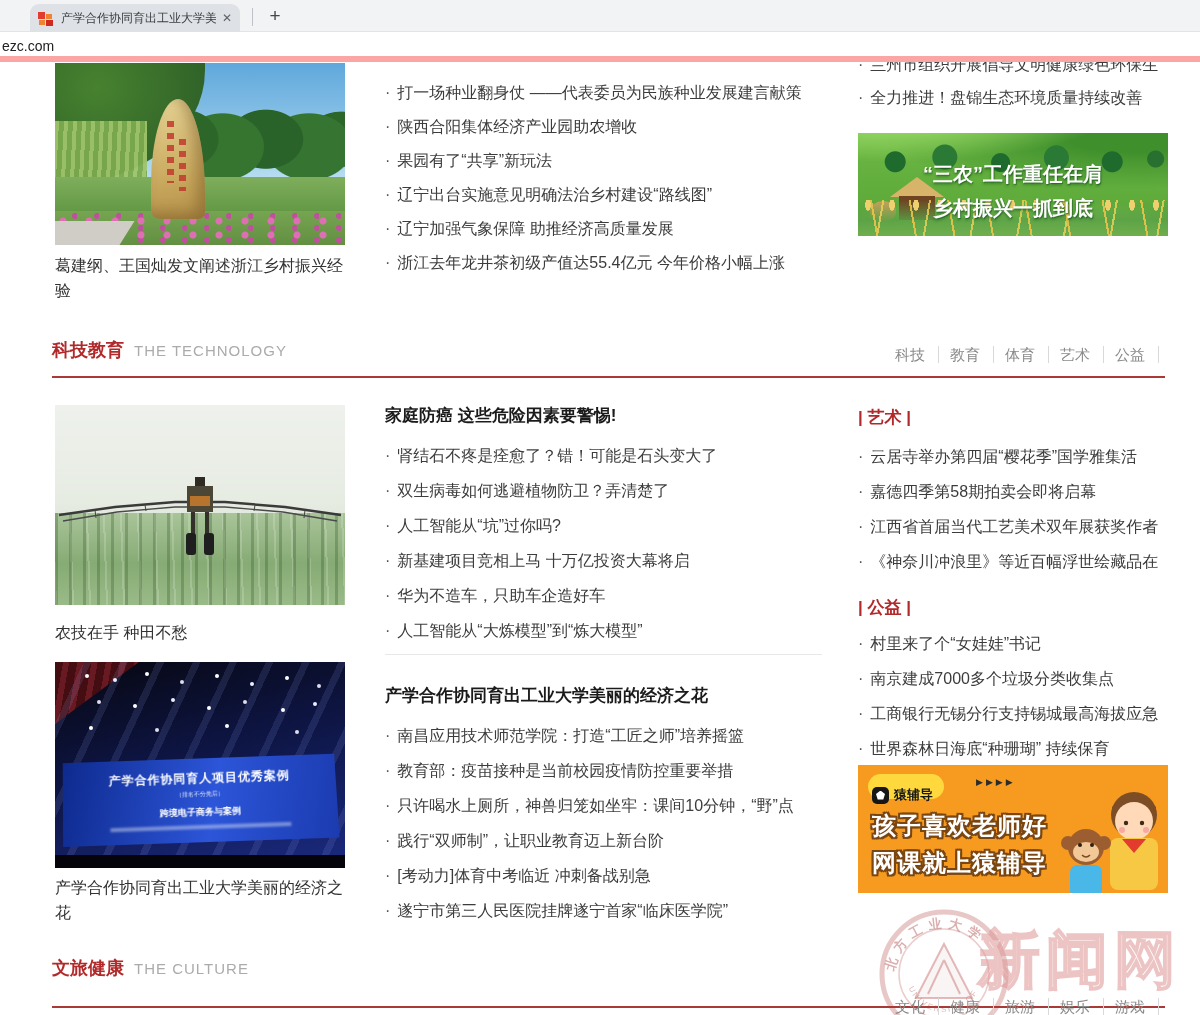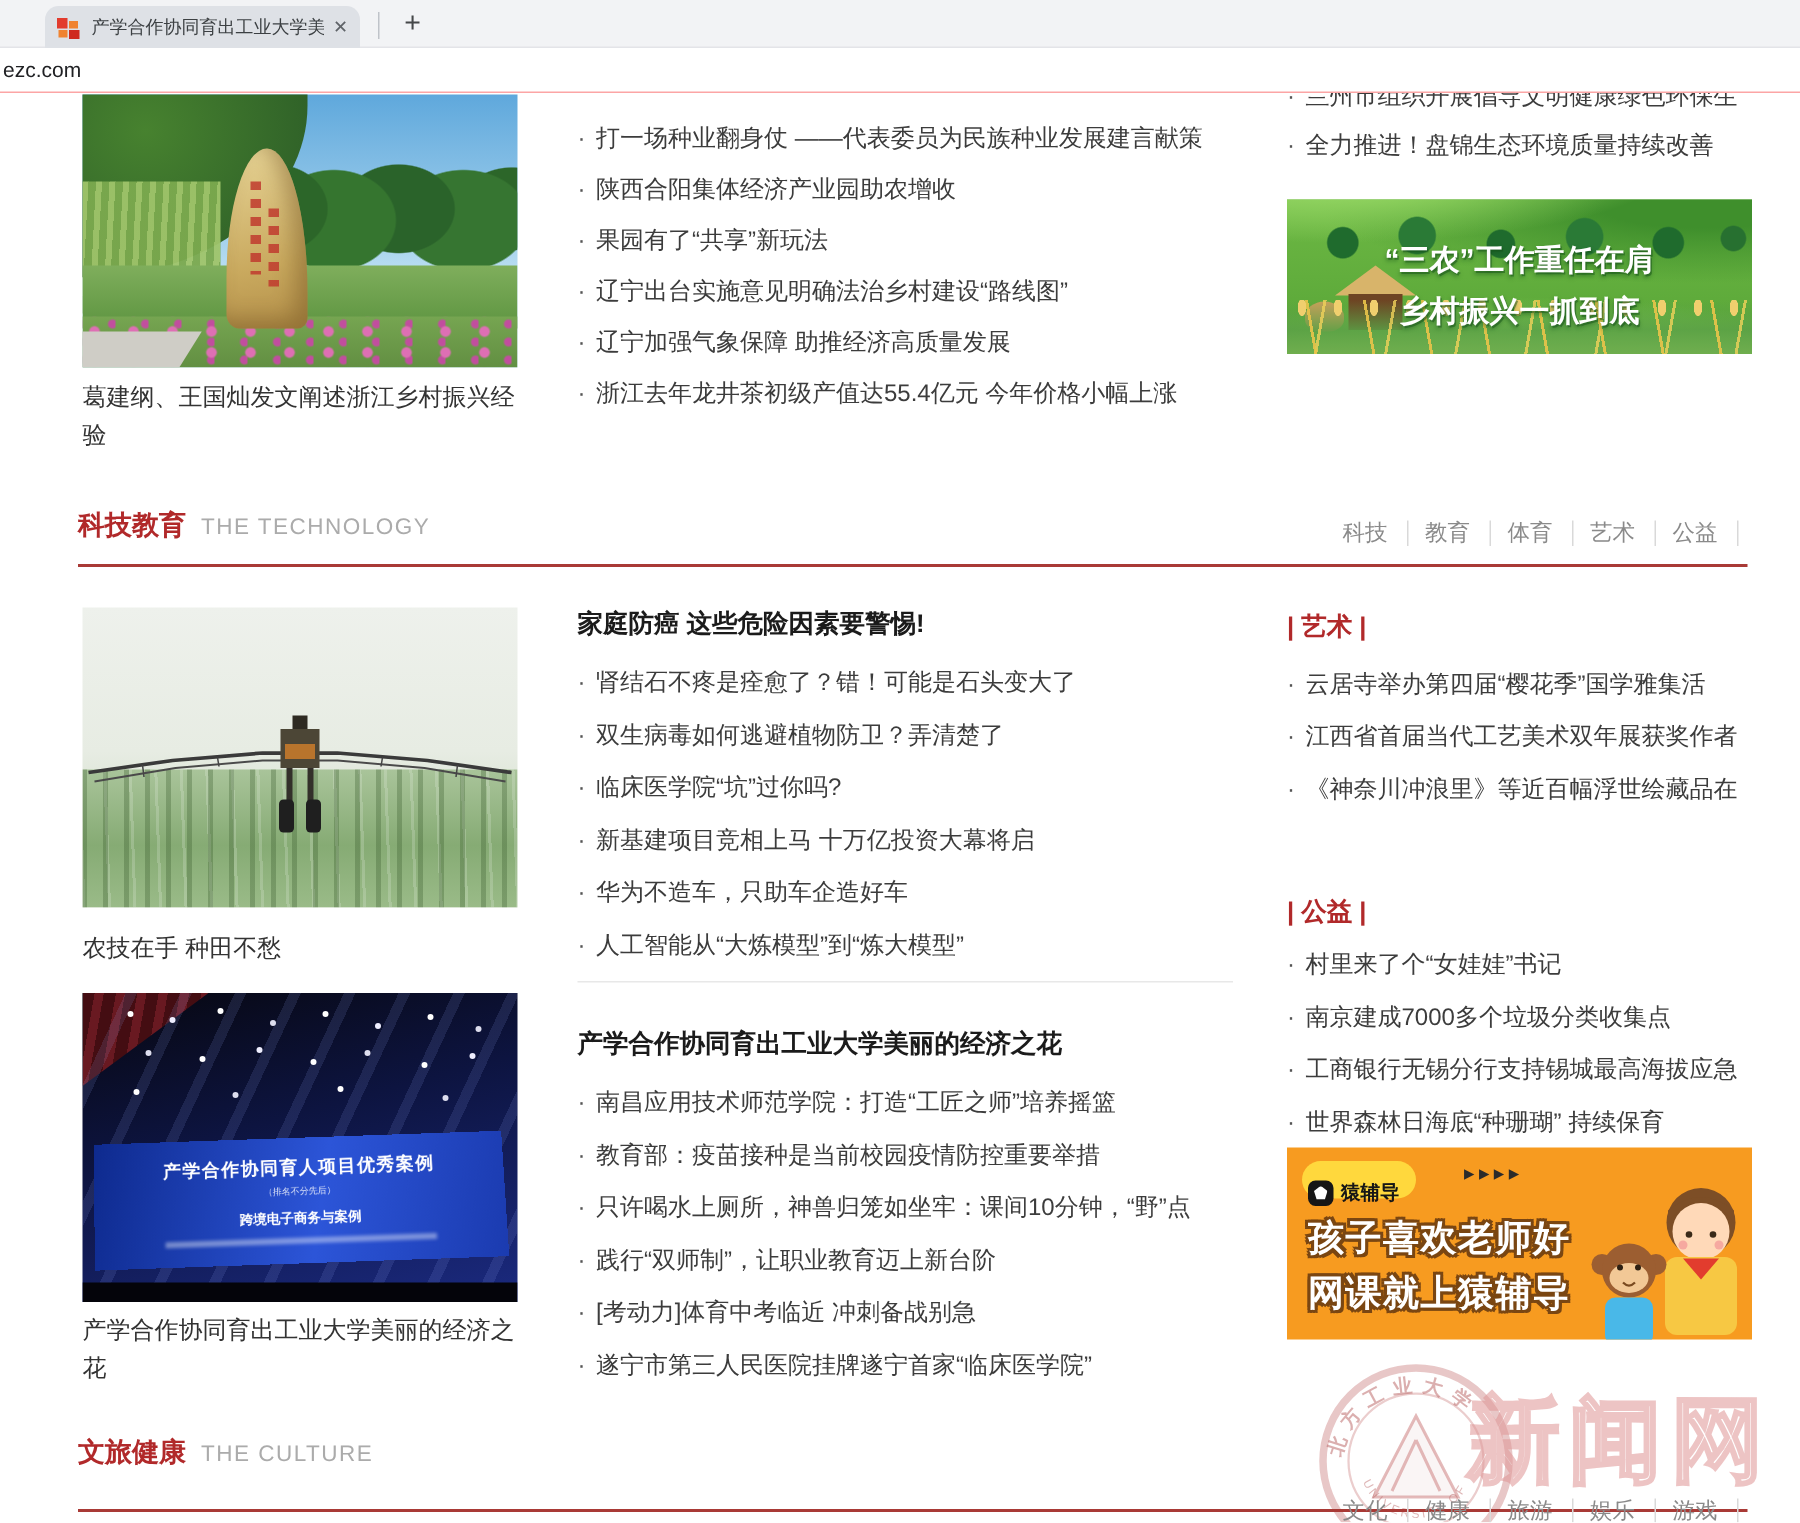--- a/index.html
+++ b/index.html
@@ -16,21 +16,21 @@
   .favicon{position:relative;width:15px;height:15px;flex:0 0 15px;margin-right:8px;}
   .favicon i{position:absolute;display:block;}
   .favicon .s1{left:0;top:1px;width:7px;height:7px;background:#e23c2e;}
   .favicon .s2{left:8px;top:3px;width:6px;height:5px;background:#f08330;}
   .favicon .s3{left:1px;top:9px;width:6px;height:5px;background:#f08330;}
   .favicon .s4{left:8px;top:9px;width:7px;height:6px;background:#cf2a1f;}
   .tab-title{font-size:12px;color:#3c4043;max-width:155px;overflow:hidden;white-space:nowrap;flex:1;}
   .tab-close{font-size:12px;color:#5f6368;margin-left:6px;cursor:pointer;}
   .tab-sep{position:absolute;left:252px;top:8px;width:1px;height:18px;background:#bfc3c9;}
   .new-tab{position:absolute;left:262px;top:3px;width:26px;height:26px;font-size:19px;color:#454749;text-align:center;line-height:25px;cursor:pointer;}
-  .urlbar{position:absolute;top:32px;left:0;width:1200px;height:30px;background:#fff;border-bottom:1px solid #fca5a5;}
+  .urlbar{position:absolute;top:32px;left:0;width:1200px;height:30px;background:#fff;border-bottom:6px solid #fca5a5;}
   .url-text{position:absolute;left:2px;top:6px;font-size:14px;color:#202124;}
 
   
   .page{position:absolute;top:62px;left:0;width:1200px;height:953px;overflow:hidden;background:#fff;}
   .news-list{list-style:none;position:absolute;}
   .news-list li{font-size:16px;color:var(--text_dark);white-space:nowrap;overflow:hidden;cursor:pointer;}
   .news-list li::before{content:"·";margin-right:7px;color:#555;}
   .caption{position:absolute;font-size:16px;color:#333;line-height:1.55;cursor:pointer;}
   .headline{position:absolute;font-size:17px;font-weight:bold;color:#1b1b1b;white-space:nowrap;cursor:pointer;}
   .divider{position:absolute;height:1px;background:#e8e8e8;}
@@ -232,40 +232,41 @@
         <div class="sp-topic">跨境电子商务与案例</div>
         <div class="sp-bar"></div>
       </div>
     </div>
     <div class="caption" style="left:55px;top:814px;width:300px;">产学合作协同育出工业大学美丽的经济之花</div>
 
     <div class="headline" style="left:385px;top:342px;">家庭防癌 这些危险因素要警惕!</div>
     <ul class="news-list" style="left:385px;top:376px;width:437px;">
       <li style="height:35px;line-height:35px;">肾结石不疼是痊愈了？错！可能是石头变大了</li>
       <li style="height:35px;line-height:35px;">双生病毒如何逃避植物防卫？弄清楚了</li>
-      <li style="height:35px;line-height:35px;">临床医学院“坑”过你吗?</li>
+      <li style="height:35px;line-height:35px;">人工智能从“坑”过你吗?</li>
       <li style="height:35px;line-height:35px;">新基建项目竞相上马 十万亿投资大幕将启</li>
       <li style="height:35px;line-height:35px;">华为不造车，只助车企造好车</li>
       <li style="height:35px;line-height:35px;">人工智能从“大炼模型”到“炼大模型”</li>
     </ul>
     <div class="divider" style="left:385px;width:437px;top:592px;"></div>
 
     <div class="headline" style="left:385px;top:622px;">产学合作协同育出工业大学美丽的经济之花</div>
     <ul class="news-list" style="left:385px;top:656px;width:437px;">
       <li style="height:35px;line-height:35px;">南昌应用技术师范学院：打造“工匠之师”培养摇篮</li>
       <li style="height:35px;line-height:35px;">教育部：疫苗接种是当前校园疫情防控重要举措</li>
       <li style="height:35px;line-height:35px;">只许喝水上厕所，神兽归笼如坐牢：课间10分钟，“野”点</li>
       <li style="height:35px;line-height:35px;">践行“双师制”，让职业教育迈上新台阶</li>
       <li style="height:35px;line-height:35px;">[考动力]体育中考临近 冲刺备战别急</li>
       <li style="height:35px;line-height:35px;">遂宁市第三人民医院挂牌遂宁首家“临床医学院”</li>
     </ul>
 
     <div class="side-head" style="left:858px;top:344px;"><span>艺术</span></div>
     <ul class="news-list" style="left:858px;top:377px;width:312px;">
       <li style="height:35px;line-height:35px;">云居寺举办第四届“樱花季”国学雅集活</li>
+      <li style="height:35px;line-height:35px;">嘉德四季第58期拍卖会即将启幕</li>
       <li style="height:35px;line-height:35px;">江西省首届当代工艺美术双年展获奖作者</li>
       <li style="height:35px;line-height:35px;">《神奈川冲浪里》等近百幅浮世绘藏品在</li>
     </ul>
 
     <div class="side-head" style="left:858px;top:534px;"><span>公益</span></div>
     <ul class="news-list" style="left:858px;top:564px;width:312px;">
       <li style="height:35px;line-height:35px;">村里来了个“女娃娃”书记</li>
       <li style="height:35px;line-height:35px;">南京建成7000多个垃圾分类收集点</li>
       <li style="height:35px;line-height:35px;">工商银行无锡分行支持锡城最高海拔应急</li>
       <li style="height:35px;line-height:35px;">世界森林日海底“种珊瑚” 持续保育</li>

